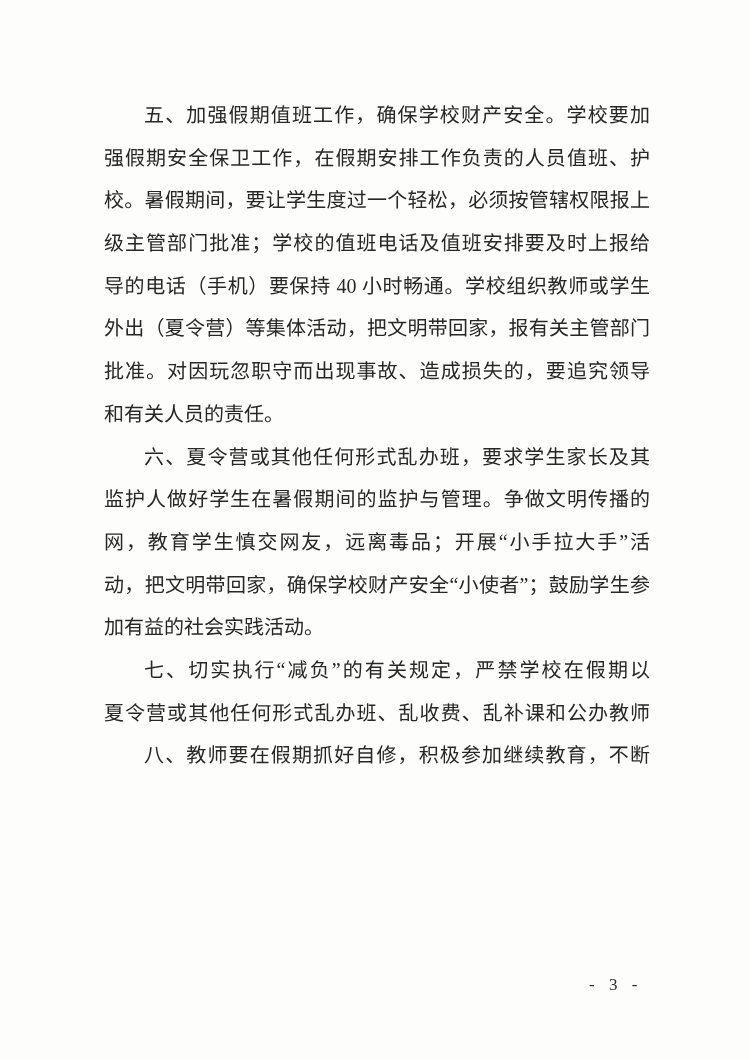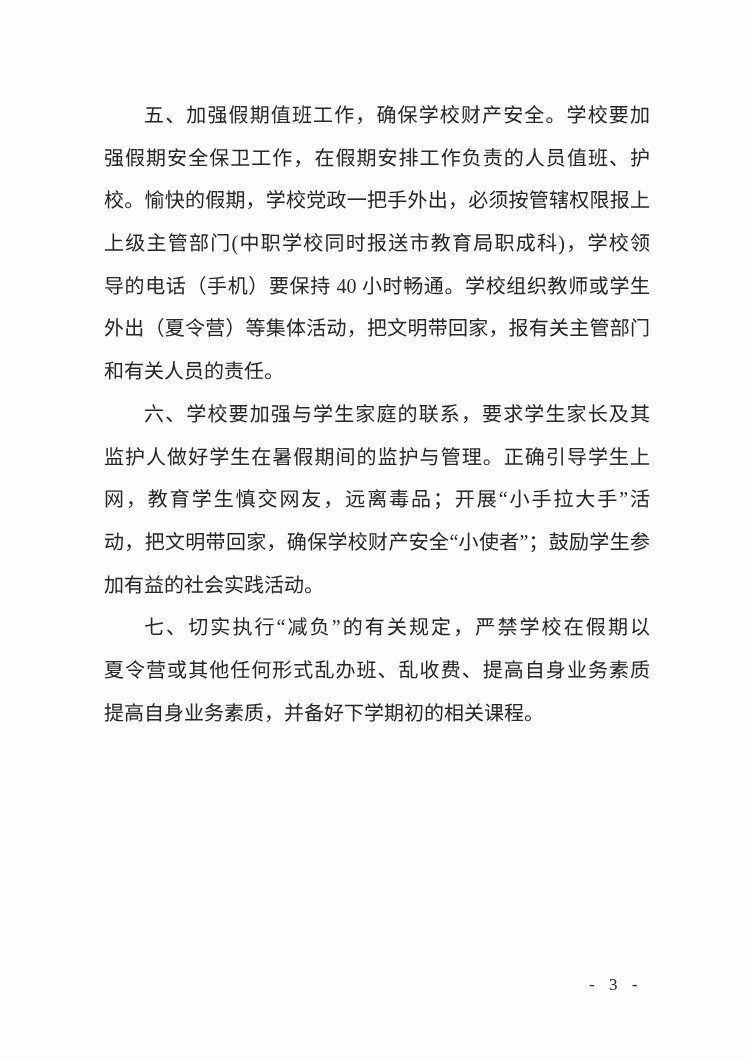--- a/index.html
+++ b/index.html
@@ -60,42 +60,43 @@
 </head>
 <body>
 
 <div class="page">
 
   <div class="doc-body">
 
     <div class="para">
       <div class="line first">五、加强假期值班工作，确保学校财产安全。学校要加</div>
       <div class="line">强假期安全保卫工作，在假期安排工作负责的人员值班、护</div>
-      <div class="line">校。愉快的假期，学校党政一把手外出，必须按管辖权限报上</div>
-      <div class="line">上级主管部门(中职学校同时报送市教育局职成科)，学校领</div>
+      <div class="line">校。暑假期间，要让学生度过一个轻松，必须按管辖权限报上</div>
+      <div class="line">级主管部门批准；学校的值班电话及值班安排要及时上报给</div>
       <div class="line">导的电话（手机）要保持 40 小时畅通。学校组织教师或学生</div>
       <div class="line">外出（夏令营）等集体活动，把文明带回家，报有关主管部门</div>
+      <div class="line">批准。对因玩忽职守而出现事故、造成损失的，要追究领导</div>
       <div class="line end">和有关人员的责任。</div>
     </div>
 
     <div class="para">
-      <div class="line first">六、学校要加强与学生家庭的联系，要求学生家长及其</div>
-      <div class="line">监护人做好学生在暑假期间的监护与管理。正确引导学生上</div>
+      <div class="line first">六、夏令营或其他任何形式乱办班，要求学生家长及其</div>
+      <div class="line">监护人做好学生在暑假期间的监护与管理。争做文明传播的</div>
       <div class="line">网，教育学生慎交网友，远离毒品；开展“小手拉大手”活</div>
       <div class="line">动，把文明带回家，确保学校财产安全“小使者”；鼓励学生参</div>
       <div class="line end">加有益的社会实践活动。</div>
     </div>
 
     <div class="para">
       <div class="line first">七、切实执行“减负”的有关规定，严禁学校在假期以</div>
-      <div class="line">夏令营或其他任何形式乱办班、乱收费、提高自身业务素质</div>
+      <div class="line">夏令营或其他任何形式乱办班、乱收费、乱补课和公办教师</div>
     </div>
 
     <div class="para">
-      <div class="line end">提高自身业务素质，并备好下学期初的相关课程。</div>
+      <div class="line first">八、教师要在假期抓好自修，积极参加继续教育，不断</div>
     </div>
 
 
   </div>
 
   <div class="page-number">- 3 -</div>
 
 </div>
 
 </body></html>

